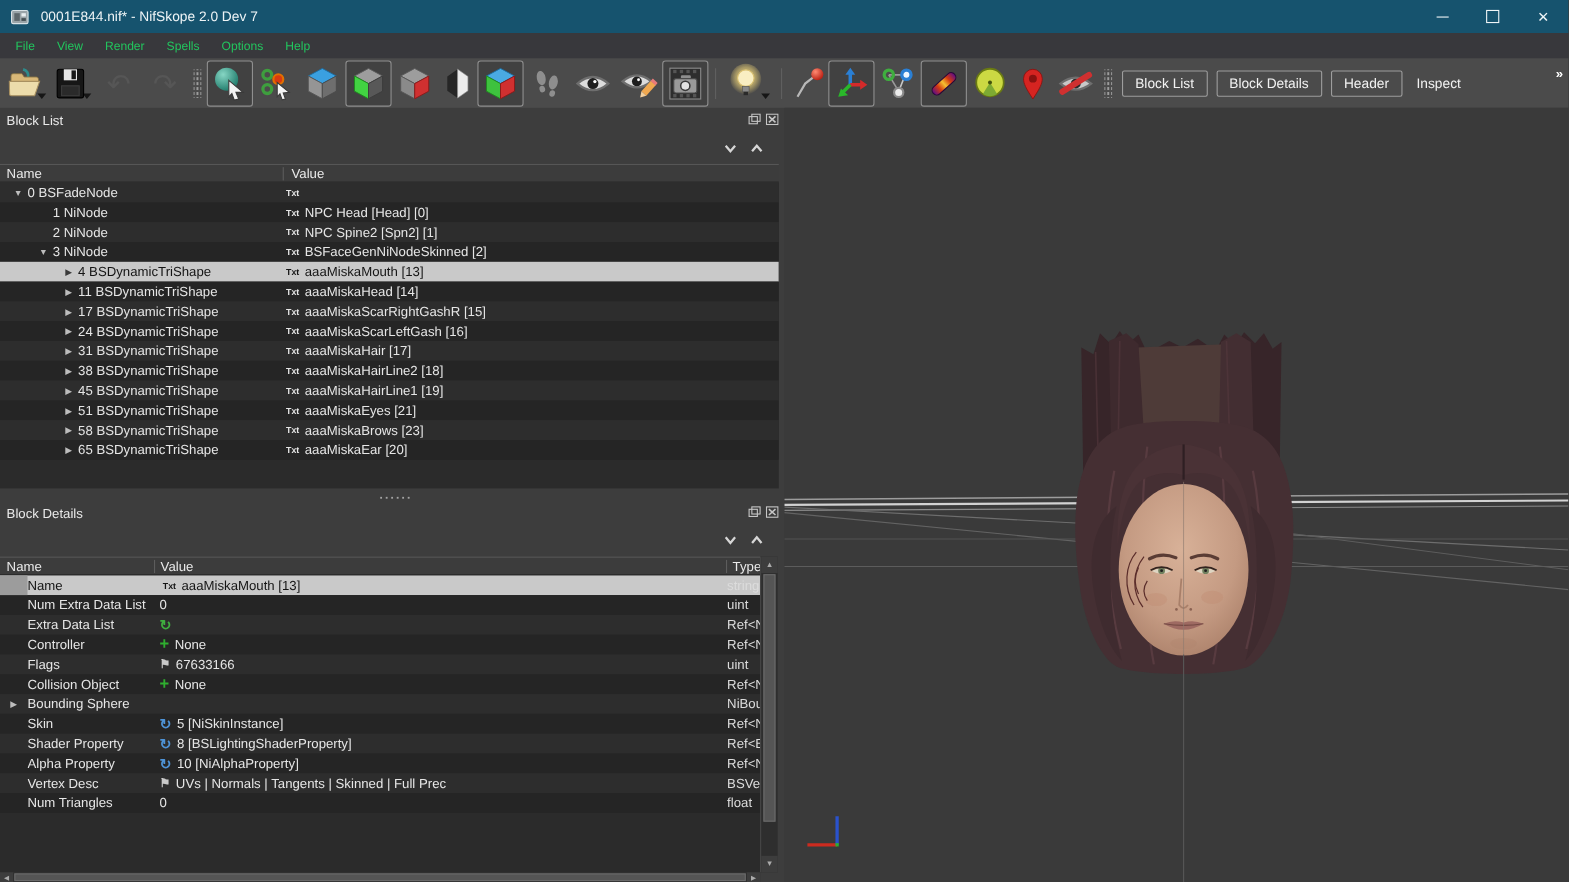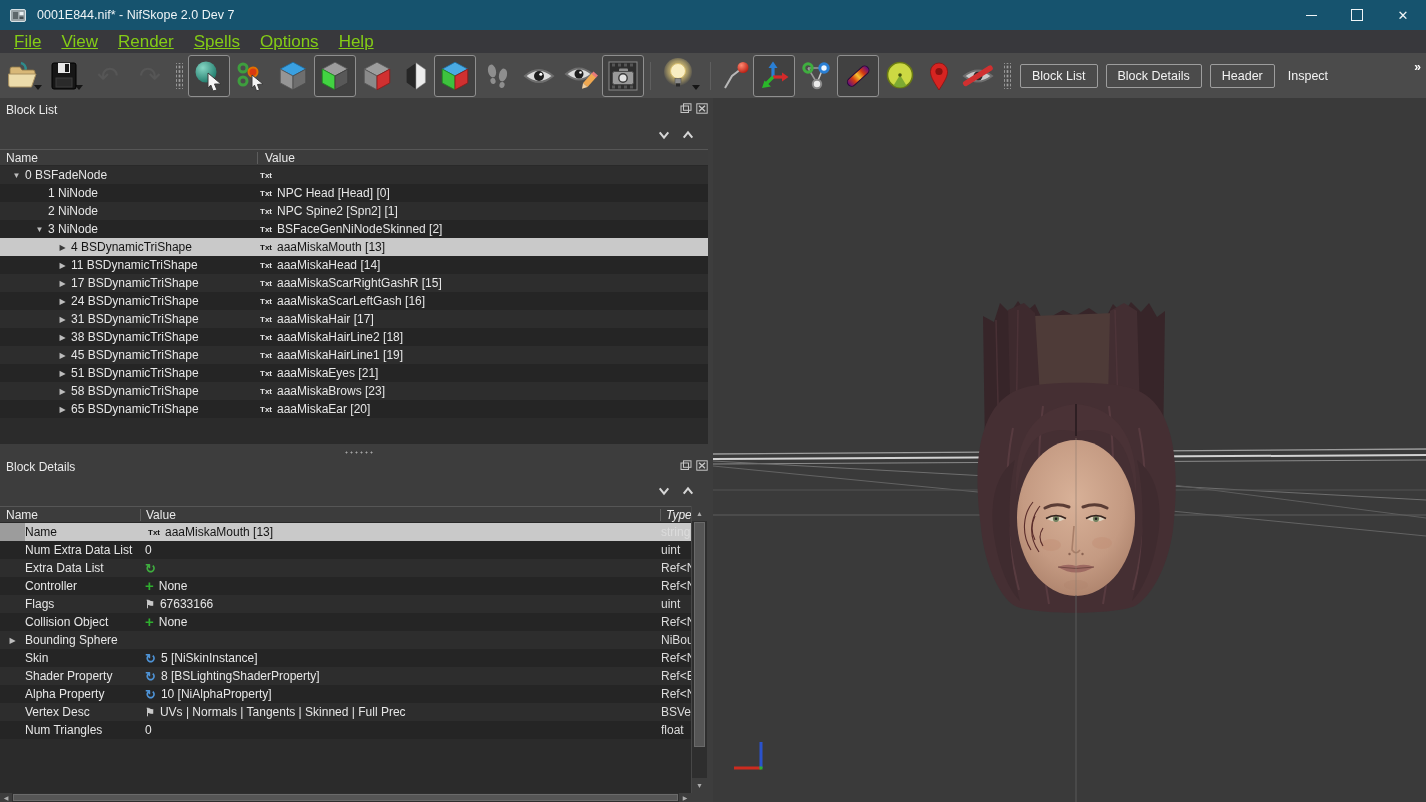--- a/index.html
+++ b/index.html
@@ -13,21 +13,21 @@
   .titlebar{position:absolute;left:0;top:0;width:1426px;height:30px;background:#16536e;display:flex;align-items:center;}
   .app-icon{width:18px;height:15px;margin:0 9px 0 10px;flex:none;}
   .title-text{font-size:12.5px;color:#eef4f6;}
   .win-controls{margin-left:auto;display:flex;height:30px;}
   .win-btn{width:46px;height:30px;display:flex;align-items:center;justify-content:center;color:#f0f5f7;}
   .glyph-min{display:block;width:11px;height:1px;background:#f0f5f7;}
   .glyph-max{display:block;width:10px;height:10px;border:1px solid #f0f5f7;}
   .glyph-close{font-size:13px;line-height:1;}
   
   .menubar{position:absolute;left:0;top:30px;width:1426px;height:23px;background:#38383c;display:flex;align-items:center;padding-left:4px;box-sizing:border-box;}
-  .menu-item{padding:3px 10px;font-size:17px;color:#84cc16;cursor:default;text-decoration:underline;}
+  .menu-item{padding:3px 10px;font-size:11px;color:#22c55e;cursor:default;}
   
   .toolbar{position:absolute;left:0;top:53px;width:1426px;height:45px;background:#4b4b4b;display:flex;align-items:center;padding:0 5px;box-sizing:border-box;}
   .tbtn{width:40px;height:40px;display:flex;align-items:center;justify-content:center;border:1px solid transparent;border-radius:3px;flex:none;position:relative;}
   .tbtn.small{width:34px;}
   .tbtn.pressed{background:#414141;border-color:#8f8f8f;}
   .caret{width:0;height:0;border-left:4px solid transparent;border-right:4px solid transparent;border-top:5px solid #161616;align-self:flex-end;margin:0 4px 8px -7px;flex:none;}
   .handle{width:7px;height:26px;margin:0 5px;flex:none;
     background-image:radial-gradient(#9d9d9d 1px,transparent 1.3px);background-size:3.5px 4.5px;background-position:center;}
   .vsep{width:1px;height:28px;background:#5f5f5f;margin:0 6px;flex:none;}
   .glyph-undo,.glyph-redo{font-size:26px;color:#565656;line-height:1;}
@@ -538,21 +538,21 @@
         <polyline points="2,9 7,3 12,9" fill="none" stroke="#d6d6d6" stroke-width="2.4"></polyline>
       </svg>
   </span>
 </div>
 
 <div class="table-header" style="top:506px;width:691px;">
   <span class="hdr-label" style="left:6px;">Name</span>
   <div class="hdr-div" style="left:140px;"></div>
   <span class="hdr-label" style="left:146px;">Value</span>
   <div class="hdr-div" style="left:660px;"></div>
-  <span class="hdr-label" style="left:666px;font-style:italic;">Type</span>
+  <span class="hdr-label" style="left:666px;">Type</span>
 </div>
 <div class="details" style="top:523px;width:691px;height:270px;" id="block-details-rows">
     <div class="d-row selected">
       <div class="d-gutter"></div>
       <div class="d-name">Name</div>
       <div class="d-value">
         <span class="txt-icon">Txt</span>
         <span>aaaMiskaMouth [13]</span>
       </div>
       <div class="d-type">string</div>

